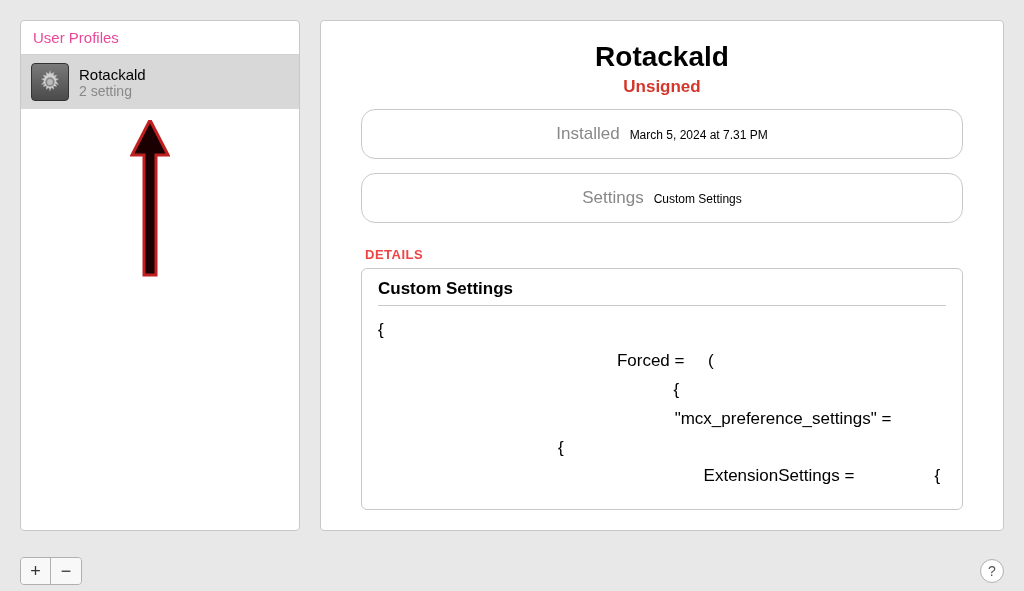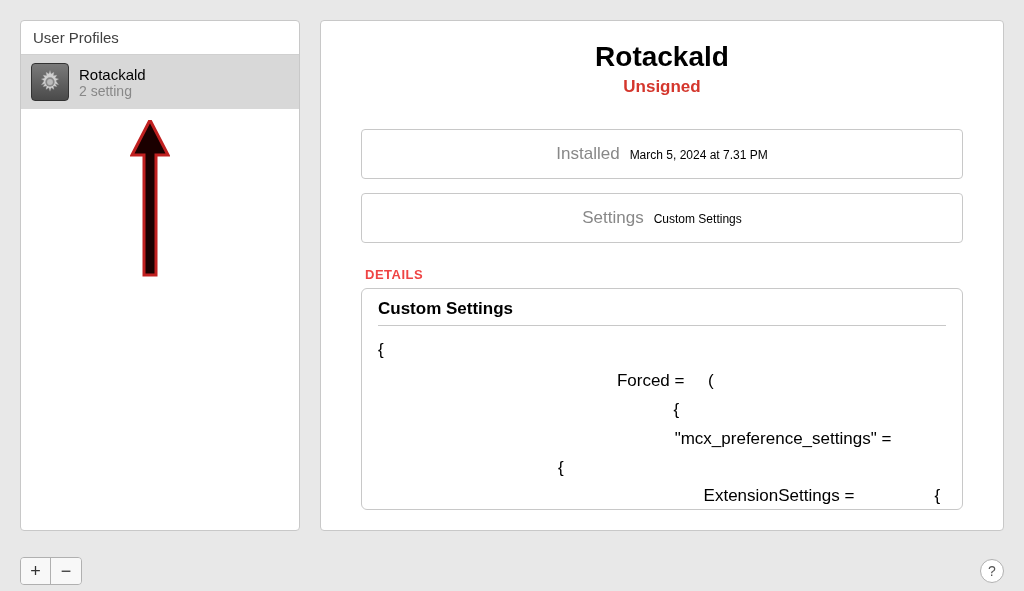--- a/index.html
+++ b/index.html
@@ -30,21 +30,21 @@
       border: 1px solid #c8c8c8;
       border-radius: 4px;
       display: flex;
       flex-direction: column;
       overflow: hidden;
     }
     
     .sidebar-header {
       padding: 8px 12px;
       font-size: 15px;
-      color: #404040;
+      color: #ec4899;
       border-bottom: 1px solid #d0d0d0;
     }
     
     .profile-item {
       display: flex;
       align-items: center;
       padding: 8px 10px;
       background: #d8d8d8;
       cursor: pointer;
     }
@@ -106,26 +106,26 @@
       text-align: center;
       color: #000;
     }
     
     .profile-status {
       font-size: 17px;
       font-weight: 600;
       text-align: center;
       color: #d4362c;
       margin-top: 4px;
-      margin-bottom: 32px;
+      margin-bottom: 12px;
     }
     
     .info-row {
       border: 1px solid #c8c8c8;
-      border-radius: 4px;
+      border-radius: 14px;
       padding: 14px 18px;
       margin-bottom: 14px;
       display: flex;
       align-items: baseline;
       justify-content: center;
       gap: 10px;
     }
     
     .info-label {
       font-size: 17px;

